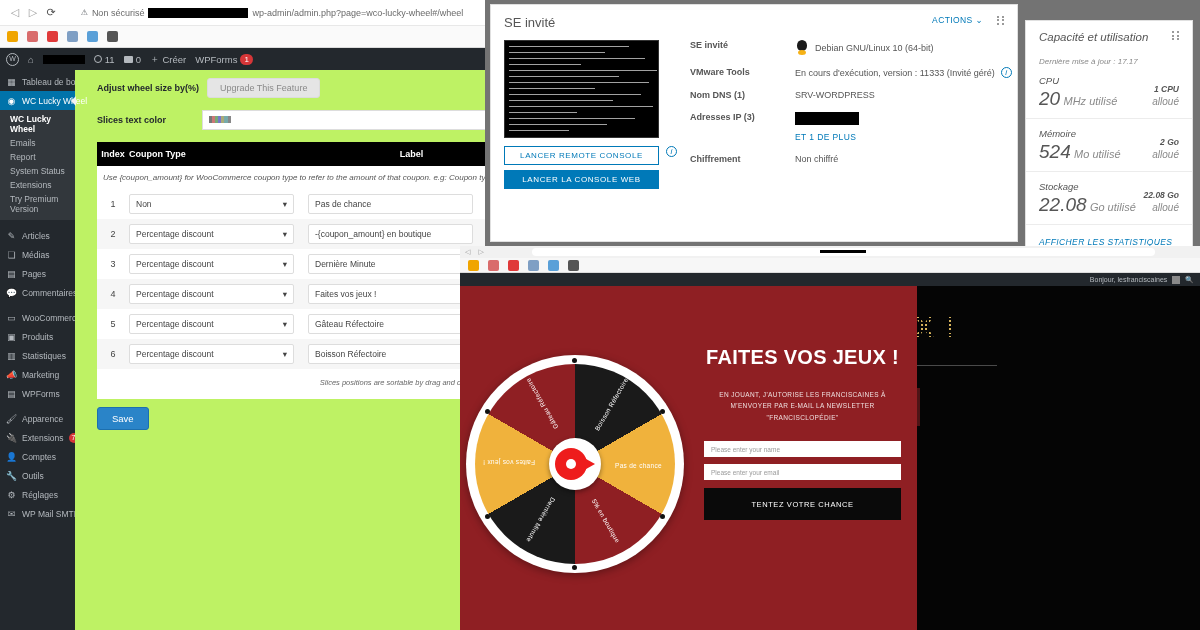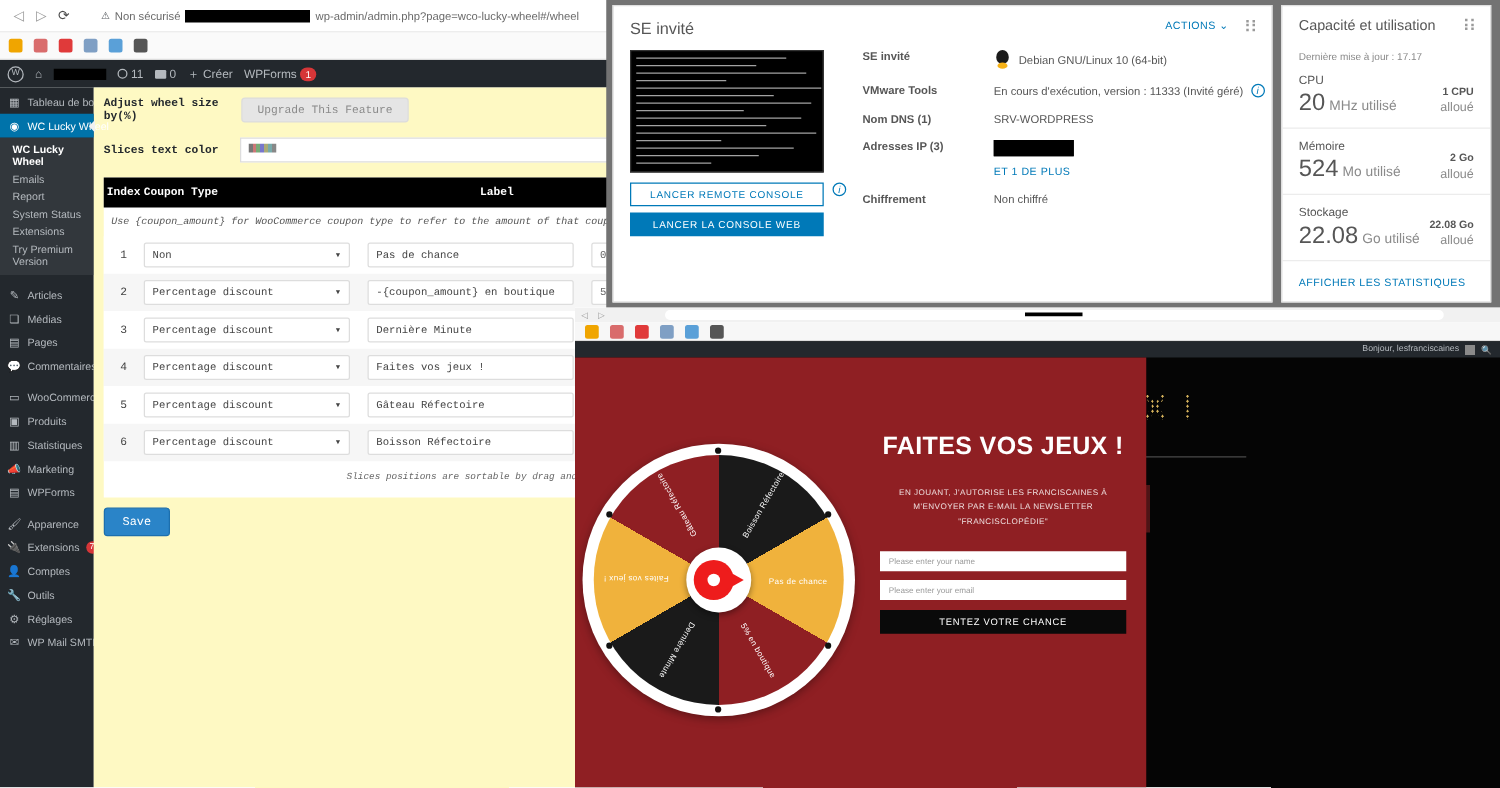--- a/index.html
+++ b/index.html
@@ -38,21 +38,21 @@
   .sb-item { display: flex; align-items: center; gap: 5px; padding: 4px 6px; color: #b4b9be; font-size: 8.5px; white-space: nowrap; }
   .sb-item.current { background: #0073aa; color: #fff; position: relative; }
   .sb-item.current::after { content: ""; position: absolute; right: -1px; top: 50%; transform: translateY(-50%); border: 5px solid transparent; border-right-color: #f1f1f1; }
   .sb-ico { width: 11px; height: 11px; flex-shrink: 0; display:flex; align-items:center; justify-content:center; font-size: 9px; }
   .sb-sub { background: #32373c; padding: 2px 0 4px 0; }
   .sb-sub-item { padding: 2px 6px 2px 10px; font-size: 8.5px; color: #b4b9be; }
   .sb-sub-item.cur { color: #fff; font-weight: bold; }
   .sb-sep { height: 6px; }
   .sb-badge { background: #d63638; color: #fff; border-radius: 7px; padding: 0 3px; font-size: 7px; line-height: 10px; }
 
-  .wp-main { flex: 1; background: #fef9c3; padding: 8px 0 0 8px; overflow: hidden; font-family: Liberation Mono, monospace; }
+  .wp-main { flex: 1; background: #bef264; padding: 8px 0 0 22px; overflow: hidden; }
   .field-row { display: flex; align-items: center; margin-bottom: 12px; }
   .field-label { width: 110px; font-size: 9px; font-weight: bold; color: #23282d; }
   .btn-upgrade { background: #e5e5e5; border: 1px solid #dcdcdc; color: #8a8a8a; font-size: 9px; padding: 4px 12px; border-radius: 3px; }
   .txt-input { border: 1px solid #ddd; background: #fff; font-size: 9px; padding: 4px 6px; width: 300px; color: #333; }
   .color-chip { display:inline-block; width: 22px; height: 7px;
      background: linear-gradient(90deg,#777 0 14%, #c77 14% 28%, #7a7 28% 42%, #77c 42% 56%, #aa7 56% 70%, #7aa 70% 85%, #888 85% 100%); }
 
   .wheel-table { width: 600px; background: #fff; }
   .wt-head { background: #000; color: #fff; display: flex; padding: 7px 0; font-size: 9px; font-weight: bold; }
   .wt-h-index { width: 32px; text-align: center; }
@@ -65,21 +65,21 @@
   .sel-box { width: 165px; border: 1px solid #ddd; background: #fff; font-size: 8.5px; color: #444; padding: 4px 6px; display: flex; justify-content: space-between; align-items: center; border-radius: 2px; }
   .lbl-box { width: 165px; border: 1px solid #ddd; background: #fff; font-size: 8.5px; color: #444; padding: 4px 6px; margin-left: 14px; border-radius: 2px; }
   .val-box { width: 50px; border: 1px solid #ddd; background: #fff; font-size: 8.5px; color: #666; padding: 4px 6px; margin-left: 14px; border-radius: 2px; }
   .wt-foot { text-align: center; font-style: italic; font-size: 7.5px; color: #666; padding: 9px 0 12px 0; }
   .btn-save { background: #2a84c8; color: #fff; border: 1px solid #1c6fae; font-size: 9.5px; padding: 5px 14px; border-radius: 3px; margin-top: 8px; display: inline-block; }
 
   
   #vsphere { position: absolute; left: 485px; top: 0; width: 715px; height: 248px; background: #737373; font-family: "Liberation Sans", sans-serif; }
   .vs-card { background: #fff; border: 1px solid #e0e0e0; position: absolute; }
   #vs-guest { left: 5px; top: 4px; width: 528px; height: 238px; }
-  #vs-cap { left: 540px; top: 4px; width: 168px; height: 238px; }
+  #vs-cap { left: 540px; top: 20px; width: 168px; height: 238px; font-style: italic; }
   .vs-head { display: flex; align-items: flex-start; justify-content: space-between; padding: 10px 11px 0 13px; }
   .vs-title { font-size: 13px; color: #565656; font-weight: normal; }
   .vs-actions { font-size: 8.5px; color: #0079b8; letter-spacing: .4px; }
   .grip { width: 9px; height: 9px; display: grid; grid-template-columns: 1fr 1fr; grid-template-rows: 1fr 1fr 1fr; gap: 1.5px; }
   .grip i { width: 2px; height: 2px; background: #9a9a9a; display: block; }
   .vs-guest-body { display: flex; padding: 10px 0 0 13px; }
   .console-thumb { width: 155px; height: 98px; background: #000; overflow: hidden; position: relative; border: 1px solid #333; }
   .console-thumb .ln { position: absolute; height: 1px; background: #d8d8d8; opacity: .75; }
   .btn-remote { border: 1px solid #0079b8; color: #0079b8; background: #fff; font-size: 8px; letter-spacing: .6px; padding: 4px 0; width: 155px; text-align: center; margin-top: 8px; }
   .btn-webcon { background: #0079b8; color: #fff; font-size: 8px; letter-spacing: .6px; padding: 5px 0; width: 155px; text-align: center; margin-top: 5px; }
@@ -143,21 +143,21 @@
   .hub-pointer { position: absolute; left: 50%; top: 50%; transform: translate(-50%,-50%); width: 40px; height: 32px; }
   .hub-pointer::before { content:""; position: absolute; left: 0; top: 0; width: 32px; height: 32px; background: #ee1c1c; border-radius: 50%; }
   .hub-pointer::after { content:""; position: absolute; right: 0; top: 50%; transform: translateY(-50%); border-left: 16px solid #ee1c1c; border-top: 9px solid transparent; border-bottom: 9px solid transparent; }
   .hub-dot { position: absolute; left: 11px; top: 11px; width: 10px; height: 10px; background: #fff; border-radius: 50%; z-index: 2; }
 
   .popup-right { position: absolute; left: 228px; top: 0; width: 229px; height: 100%; padding: 60px 16px 0 16px; text-align: center; }
   .popup-h1 { color: #fff; font-size: 20px; font-weight: bold; letter-spacing: .3px; }
   .popup-consent { color: #eedede; font-size: 6.5px; line-height: 1.75; letter-spacing: .35px; margin-top: 20px; }
   .popup-input { width: 100%; height: 16px; background: #fff; border: none; margin-top: 18px; padding: 0 7px; font-size: 6.5px; color: #9a9a9a; font-family: "Liberation Sans", sans-serif; display: flex; align-items: center; }
   .popup-input.second { margin-top: 7px; }
-  .popup-submit { width: 100%; height: 19px; background: #0a0a0a; color: #fff; font-size: 7.5px; letter-spacing: .6px; margin-top: 8px; display: flex; align-items: center; justify-content: center; }
+  .popup-submit { width: 100%; height: 32px; background: #0a0a0a; color: #fff; font-size: 7.5px; letter-spacing: .6px; margin-top: 8px; display: flex; align-items: center; justify-content: center; }
   .popup-close { position: absolute; left: 415px; top: 355px; color: #fff; font-size: 17px; font-weight: 300; }
 </style>
 </head>
 <body>
 
 <div id="wp-window">
 
   <div class="br-toolbar">
     <span class="nav-btn">◁</span>
     <span class="nav-btn">▷</span>

